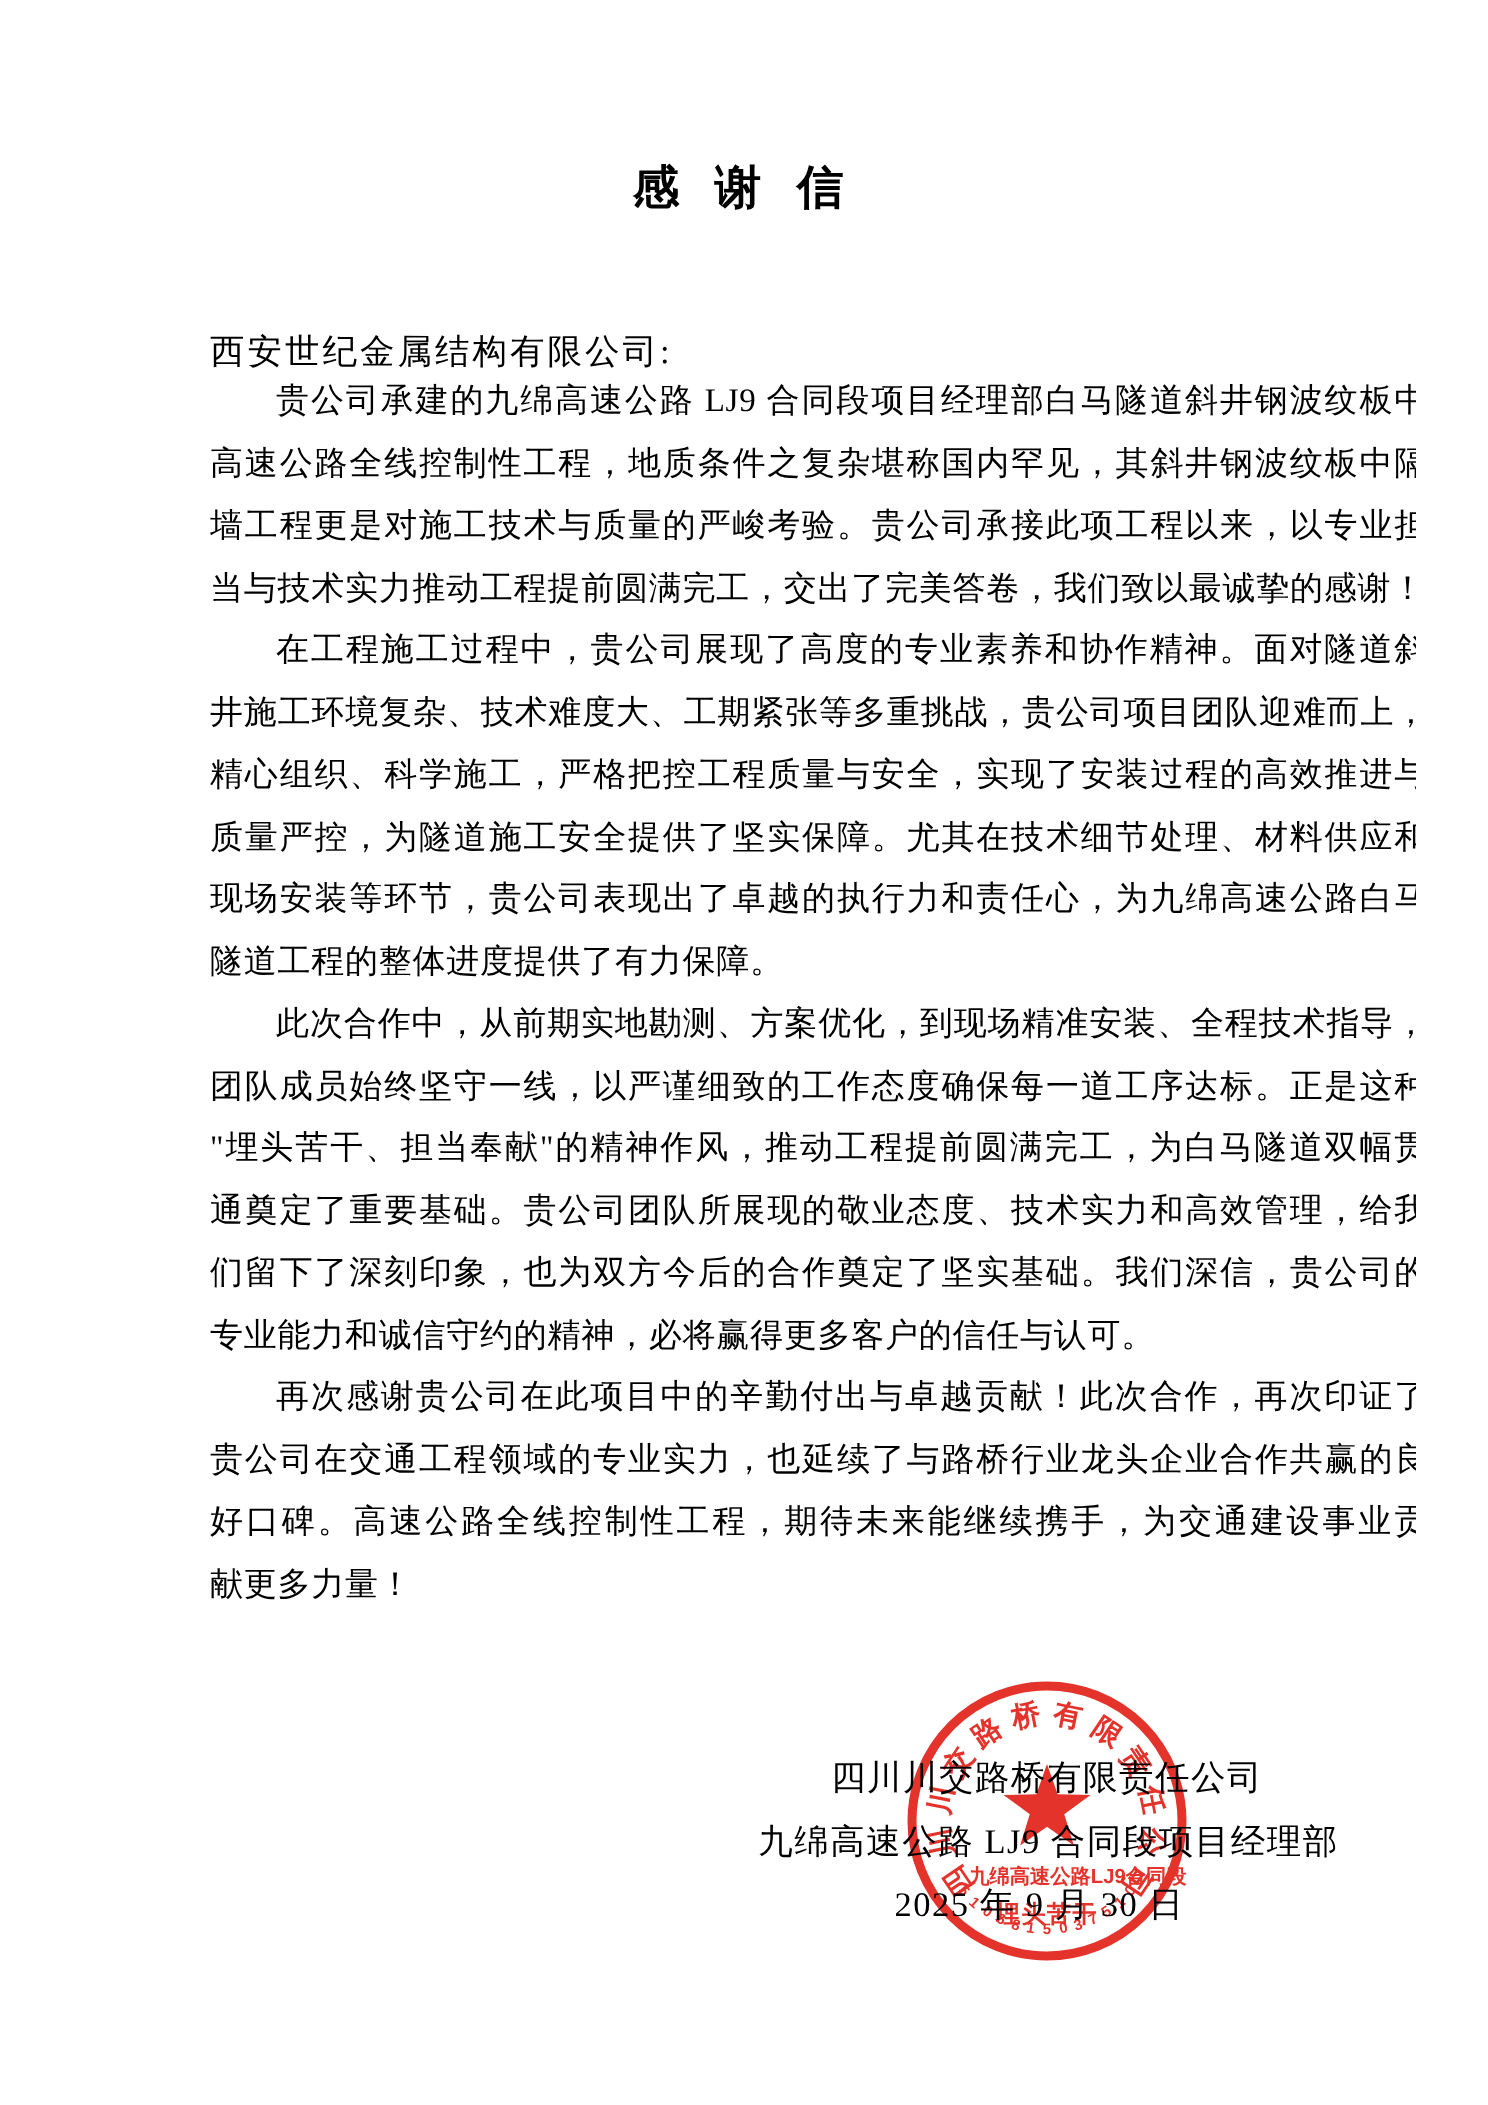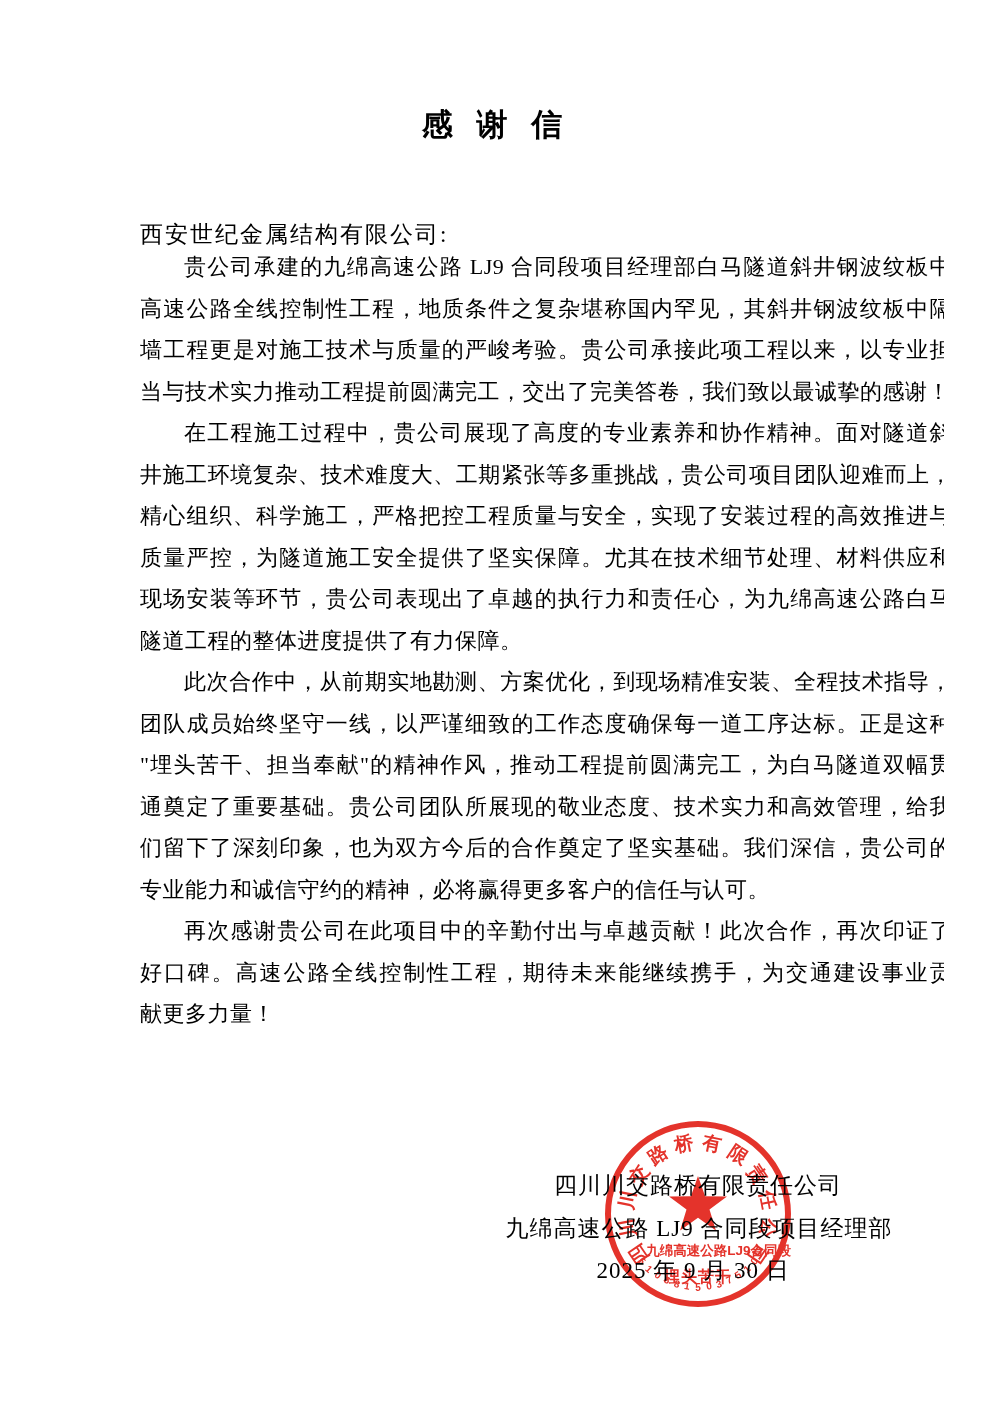--- a/index.html
+++ b/index.html
@@ -79,20 +79,21 @@
       <div class="line">质量严控，为隧道施工安全提供了坚实保障。尤其在技术细节处理、材料供应和</div>
       <div class="line">现场安装等环节，贵公司表现出了卓越的执行力和责任心，为九绵高速公路白马</div>
       <div class="line last">隧道工程的整体进度提供了有力保障。</div>
       <div class="line indent">此次合作中，从前期实地勘测、方案优化，到现场精准安装、全程技术指导，</div>
       <div class="line">团队成员始终坚守一线，以严谨细致的工作态度确保每一道工序达标。正是这种</div>
       <div class="line">"埋头苦干、担当奉献"的精神作风，推动工程提前圆满完工，为白马隧道双幅贯</div>
       <div class="line">通奠定了重要基础。贵公司团队所展现的敬业态度、技术实力和高效管理，给我</div>
       <div class="line">们留下了深刻印象，也为双方今后的合作奠定了坚实基础。我们深信，贵公司的</div>
       <div class="line last">专业能力和诚信守约的精神，必将赢得更多客户的信任与认可。</div>
       <div class="line indent">再次感谢贵公司在此项目中的辛勤付出与卓越贡献！此次合作，再次印证了</div>
+      <div class="line">贵公司在交通工程领域的专业实力，也延续了与路桥行业龙头企业合作共赢的良</div>
       <div class="line">好口碑。高速公路全线控制性工程，期待未来能继续携手，为交通建设事业贡</div>
       <div class="line last">献更多力量！</div>
     </div>
 
   <div class="signature">
     <div class="sig-line" style="left:650px;top:1185px;">四川川交路桥有限责任公司</div>
     <div class="sig-line" style="left:651px;top:1228px;">九绵高速公路 LJ9 合同段项目经理部</div>
     <div class="sig-line" style="left:645px;top:1270px;">2025 年 9 月 30 日</div>
   </div>
 

